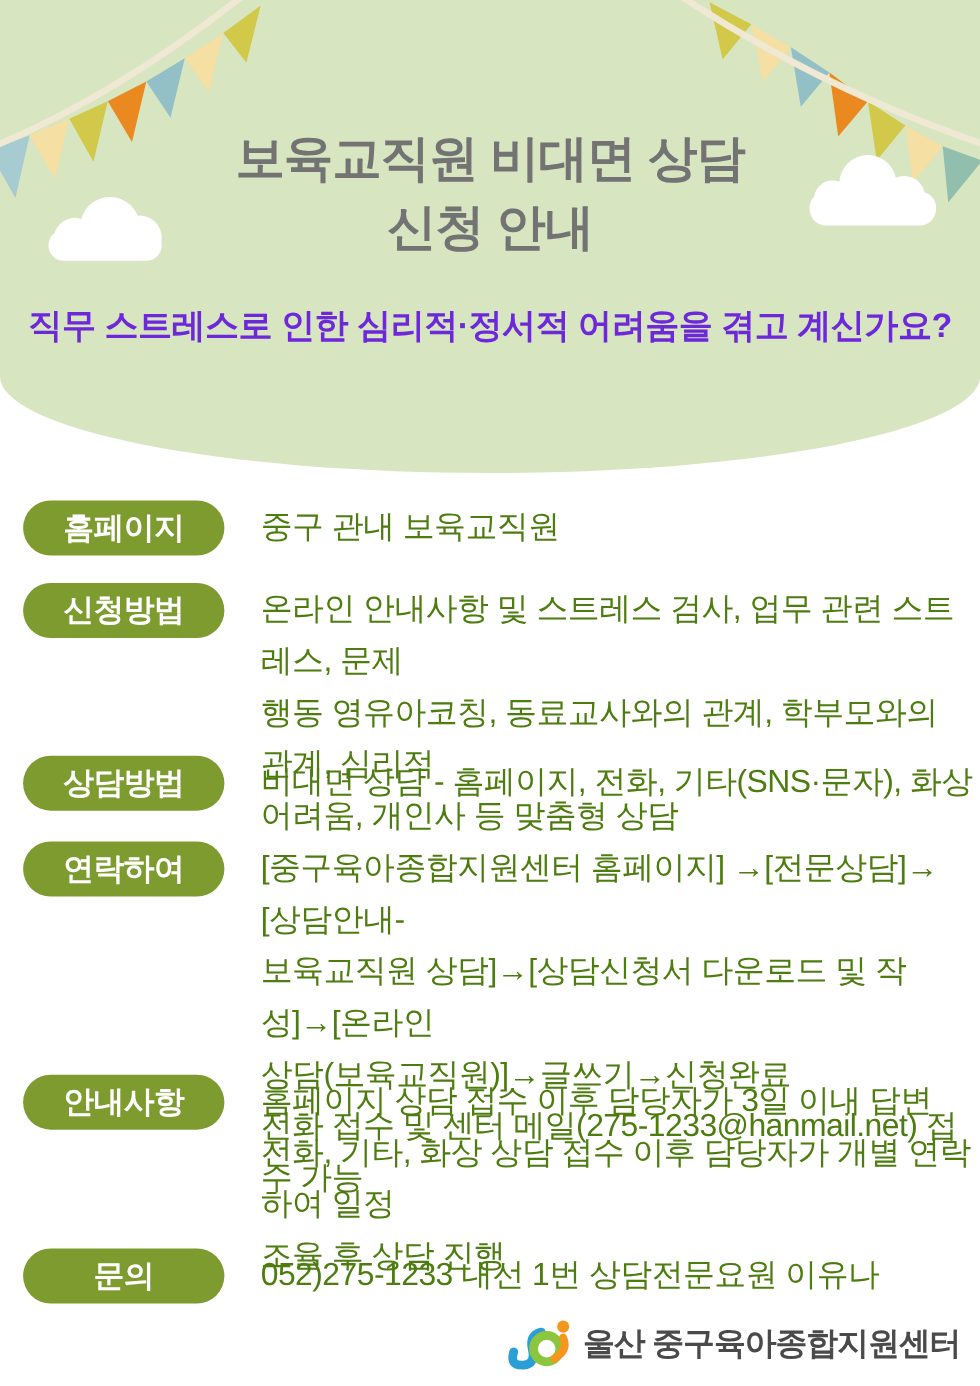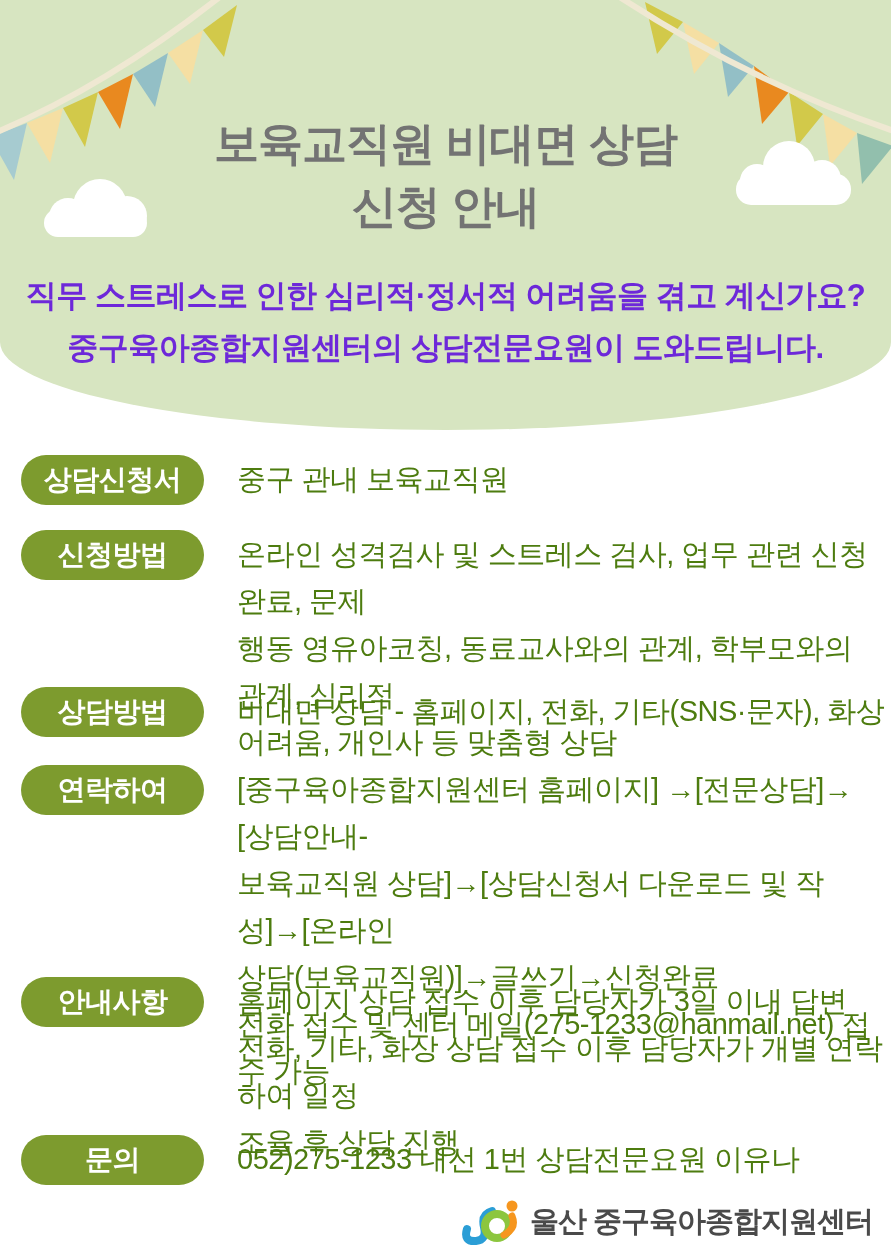--- a/index.html
+++ b/index.html
@@ -99,34 +99,33 @@
     </g>
   </svg>
 
   <div class="title">
     <div>보육교직원 비대면 상담</div>
     <div>신청 안내</div>
   </div>
 
   <div class="subtitle">
     <div>직무 스트레스로 인한 심리적·정서적 어려움을 겪고 계신가요?</div>
-    <div>중구육아종합지원센터의 상담전문요원이 도와드립니다.</div>
   </div>
 
   <div class="row row-1">
-    <div class="pill">상담신청서</div>
+    <div class="pill">홈페이지</div>
     <div class="content">
       <div>중구 관내 보육교직원</div>
     </div>
   </div>
 
   <div class="row row-2">
     <div class="pill">신청방법</div>
     <div class="content">
-      <div>온라인 성격검사 및 스트레스 검사, 업무 관련 신청완료, 문제</div>
+      <div>온라인 안내사항 및 스트레스 검사, 업무 관련 스트레스, 문제</div>
       <div>행동 영유아코칭, 동료교사와의 관계, 학부모와의 관계, 심리적</div>
       <div>어려움, 개인사 등 맞춤형 상담</div>
     </div>
   </div>
 
   <div class="row row-3">
     <div class="pill">상담방법</div>
     <div class="content">
       <div>비대면 상담 - 홈페이지, 전화, 기타(SNS·문자), 화상</div>
     </div>

